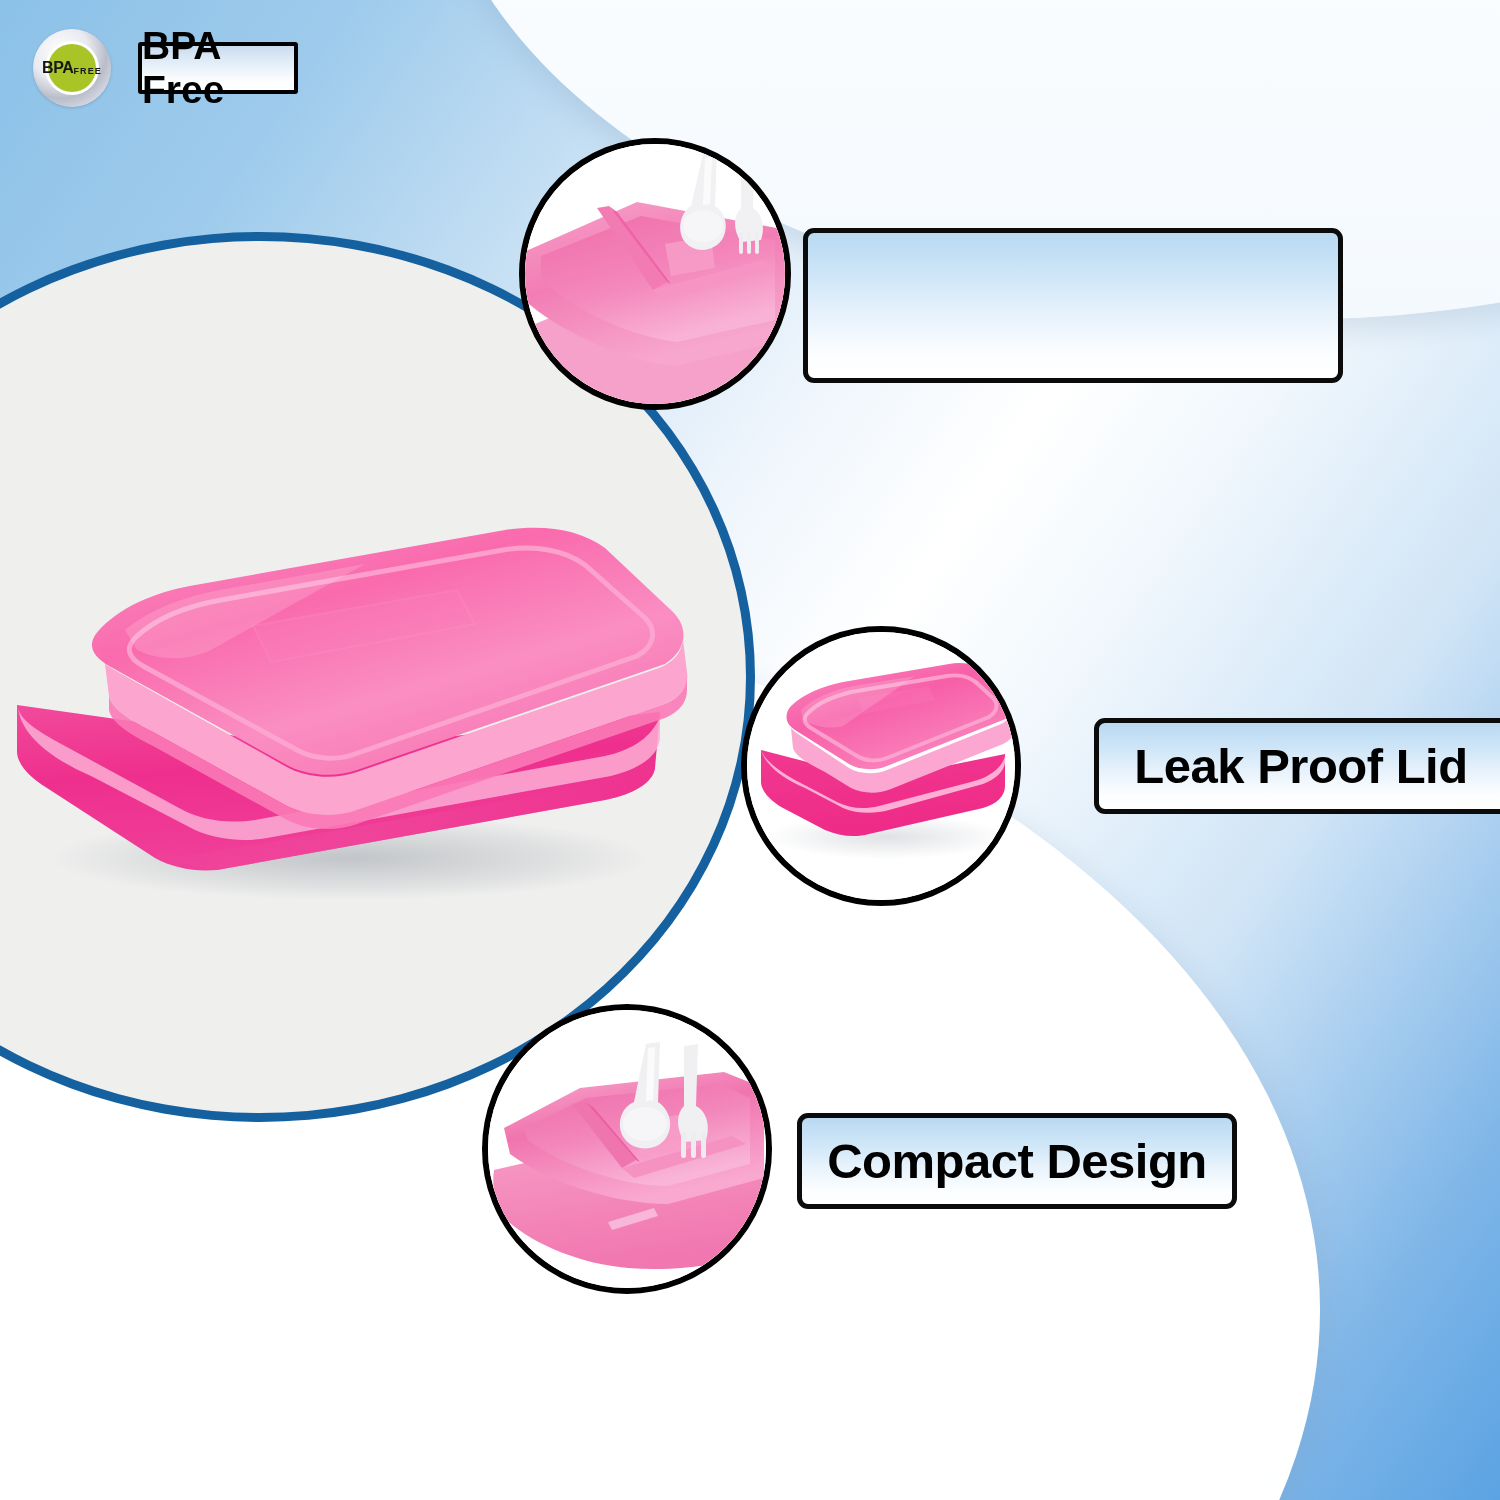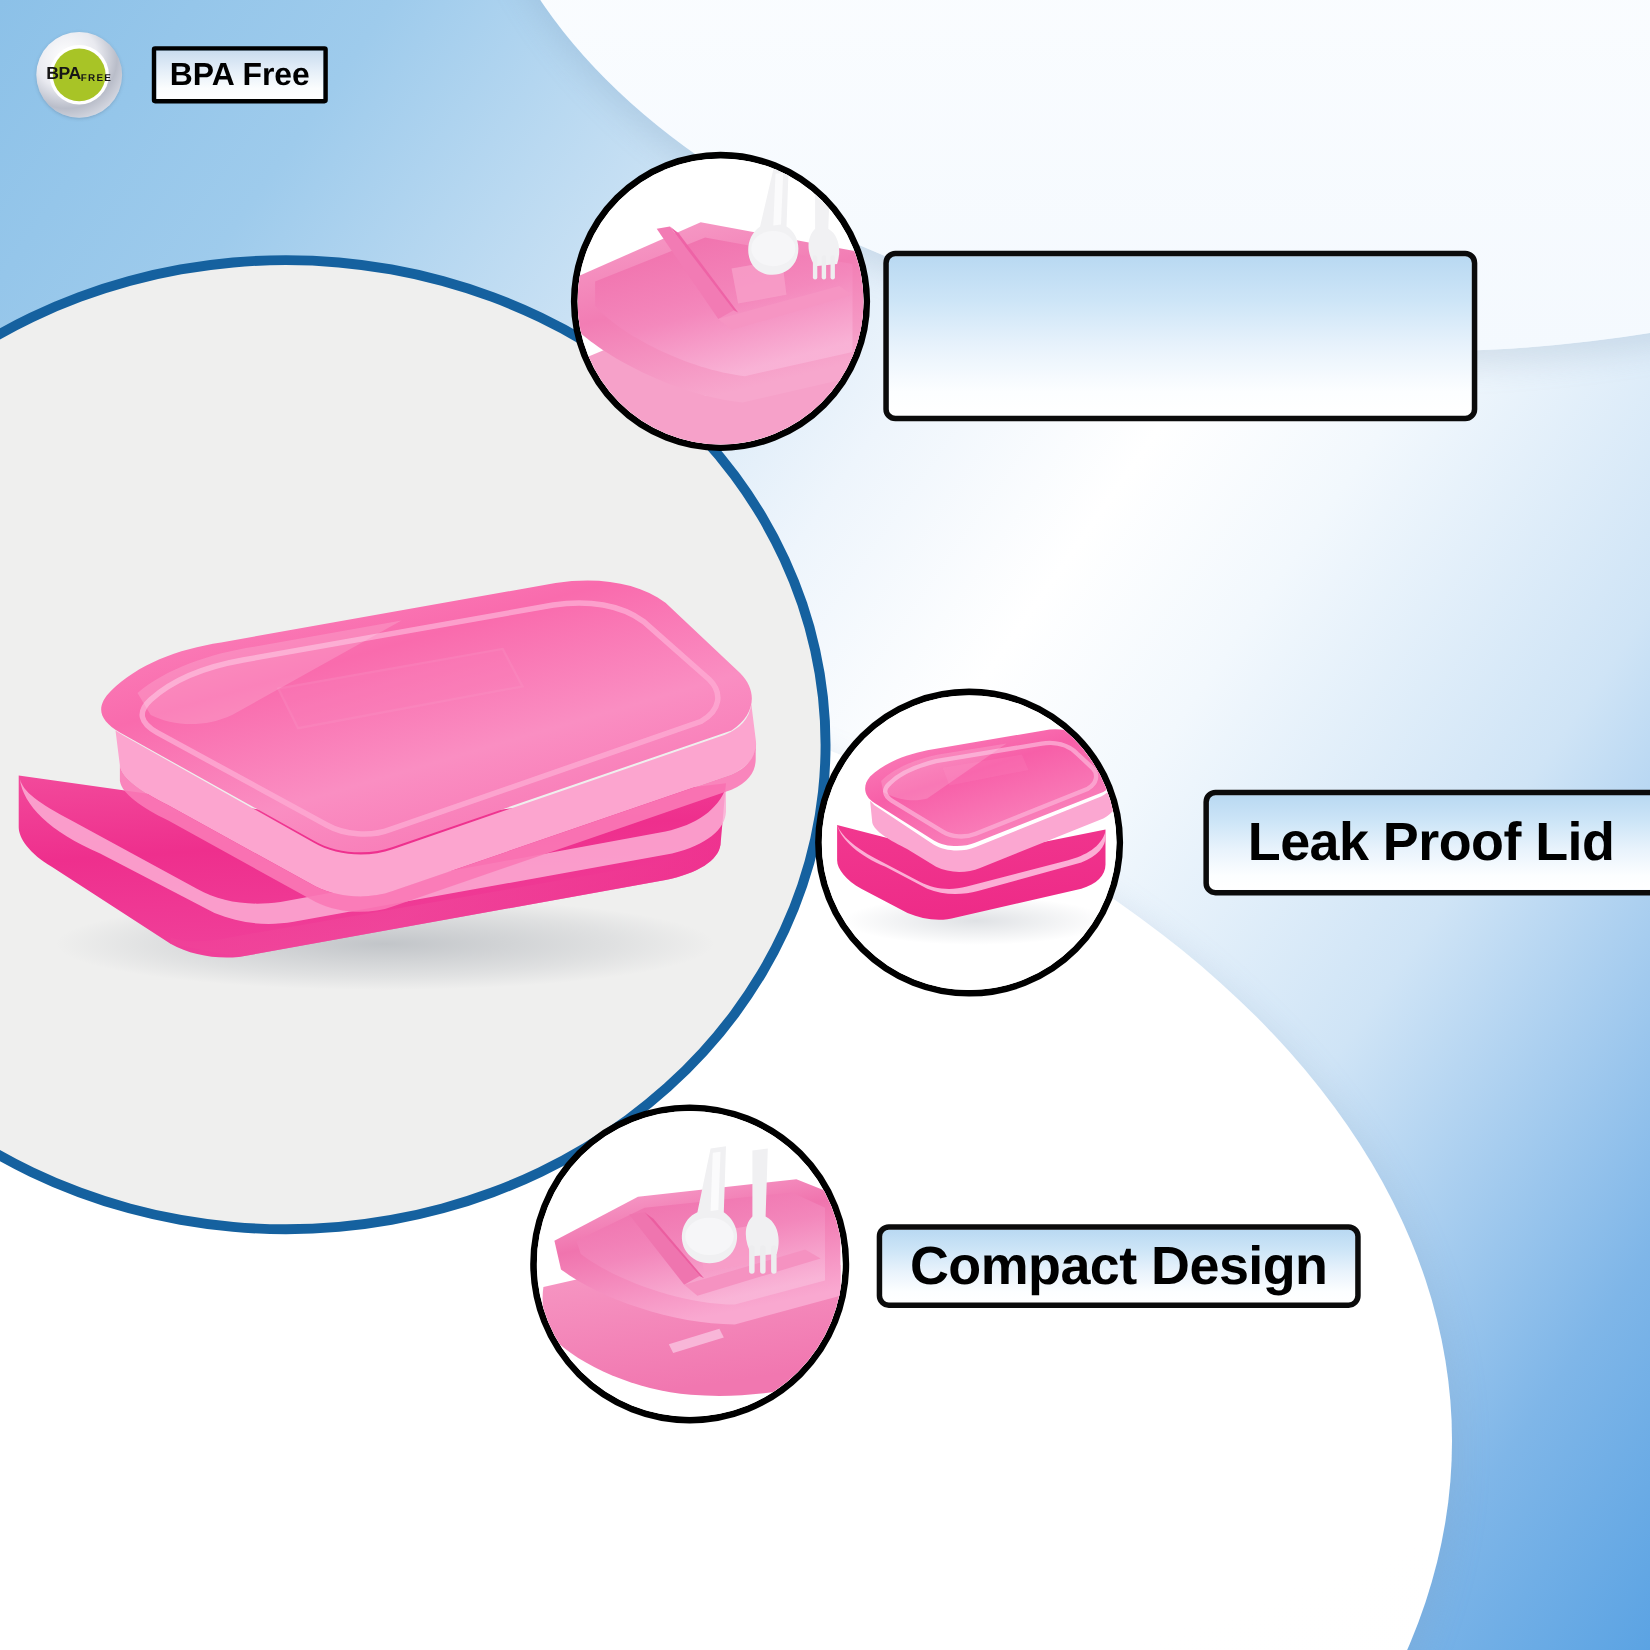--- a/index.html
+++ b/index.html
@@ -121,21 +121,21 @@
     top: 42px;
     width: 160px;
     height: 52px;
     box-sizing: border-box;
     border: 4px solid #000000;
     border-radius: 3px;
     background: linear-gradient(180deg, #c9dcef 0%, #e4eef8 40%, #fbfdfe 78%, #ffffff 100%);
     display: flex;
     align-items: center;
     justify-content: center;
-    font-size: 29px;
+    font-size: 39px;
     font-weight: bold;
     color: #000000;
   }
 
   
   .hero-product {
     position: absolute;
     left: 5px;
     top: 500px;
     width: 690px;
@@ -177,21 +177,21 @@
     justify-content: center;
     align-items: flex-start;
   }
   .feature-label-2 {
     left: 1094px; top: 718px;  width: 420px; height: 96px;
     font-size: 49px;
     justify-content: center;
     padding-left: 16px;
   }
   .feature-label-3 {
-    left: 797px;  top: 1113px; width: 440px; height: 76px;
+    left: 797px;  top: 1113px; width: 440px; height: 96px;
     font-size: 49px;
     justify-content: center;
   }
 
   
   svg { display: block; }
 </style>
 </head>
 <body>
 

